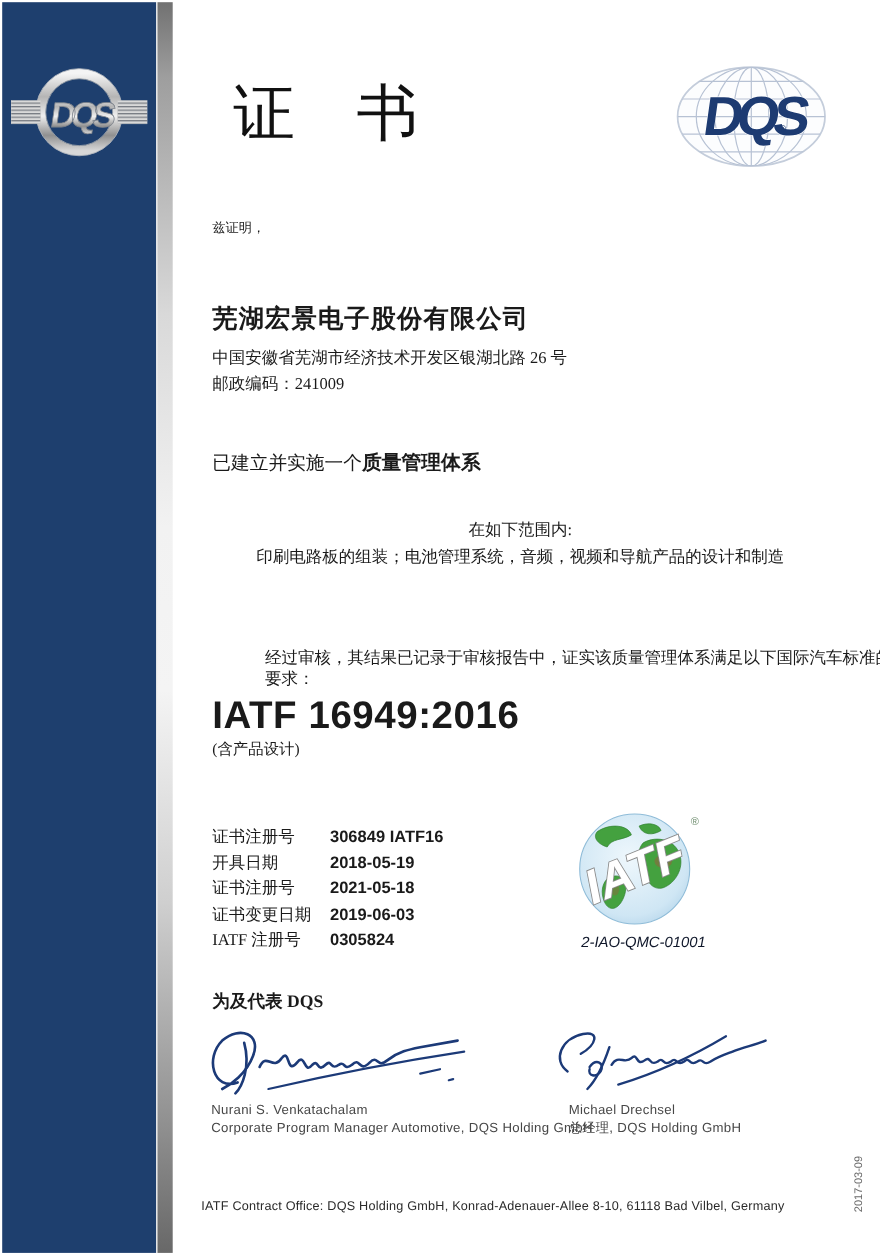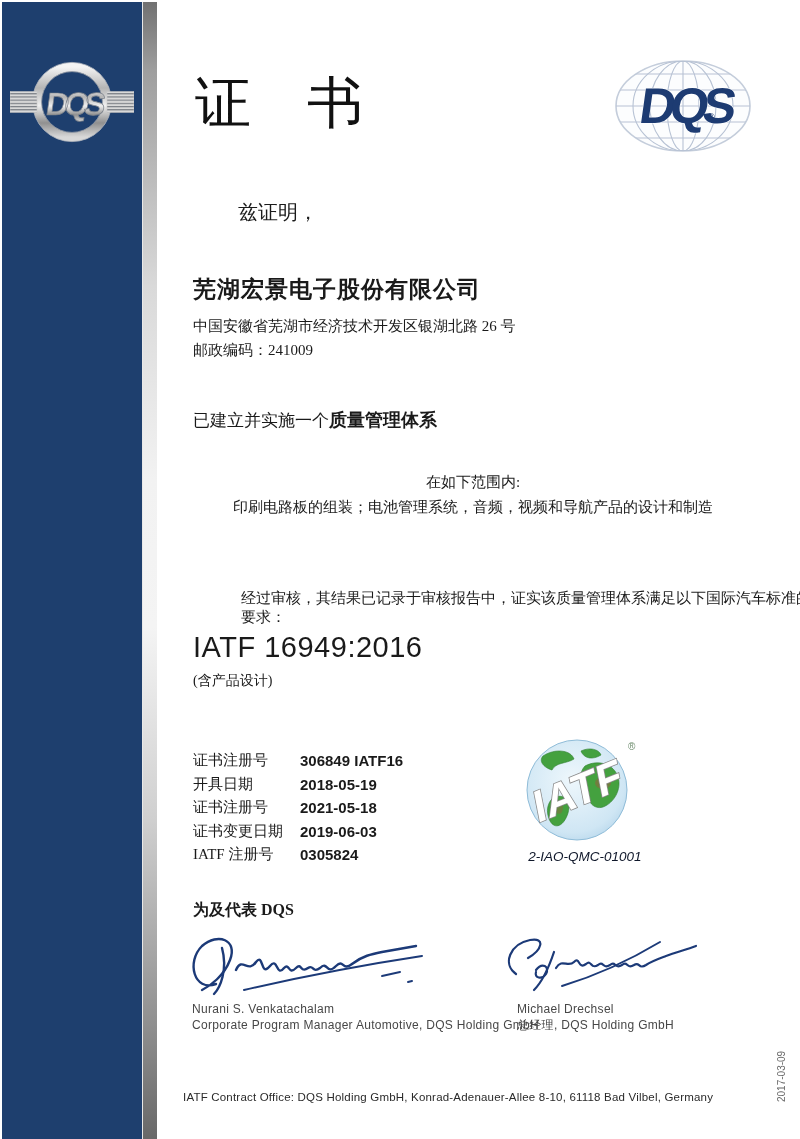--- a/index.html
+++ b/index.html
@@ -6,33 +6,33 @@
   .page{position:relative;width:800px;height:1139px;background:#fff;overflow:hidden;
         font-family:"Liberation Serif","DejaVu Serif",serif;color:#1a1a1a;}
   .sans{font-family:"Liberation Sans","DejaVu Sans",sans-serif;}
   
   .band{position:absolute;left:2px;top:2px;width:140px;height:1137px;background:#1e3f6e;}
   .band-edge{position:absolute;left:142px;top:2px;width:14px;height:1137px;
      background:linear-gradient(180deg,#717171 0%,#9e9e9e 6%,#d9d9d9 25%,#f2f2f2 42%,#f4f4f4 55%,#cfcfcf 72%,#8f8f8f 90%,#686868 100%);
      border-left:1px solid #e8e8e8;}
   .medallion{position:absolute;left:10px;top:54px;width:124px;height:98px;}
   
-  .title{position:absolute;left:195px;top:66px;font-size:56px;letter-spacing:0;
+  .title{position:absolute;left:212px;top:66px;font-size:56px;letter-spacing:0;
          white-space:pre;color:#111;}
   
   .dqs-globe{position:absolute;left:598px;top:48px;width:170px;height:116px;}
   
-  .certify{position:absolute;left:193px;top:199px;font-size:20px;margin-left:45px;}
+  .certify{position:absolute;left:193px;top:199px;font-size:12px;}
   .company-name{position:absolute;left:193px;top:274px;font-size:23px;font-weight:700;letter-spacing:1px;}
   .company-addr{position:absolute;left:193px;top:314px;font-size:15px;line-height:24px;}
   .established{position:absolute;left:193px;top:408px;font-size:17px;}
   .established b{font-family:"Liberation Sans","DejaVu Sans",sans-serif;font-size:18px;}
   .scope{position:absolute;left:193px;top:470px;font-size:15px;line-height:25px;width:560px;text-align:center;}
   .audit{position:absolute;left:193px;top:589px;font-size:15px;width:580px;margin-left:48px;}
-  .standard{position:absolute;left:193px;top:631px;font-size:29px;font-weight:400;letter-spacing:0.5px;}
+  .standard{position:absolute;left:193px;top:631px;font-size:35px;font-weight:700;letter-spacing:0.5px;}
   .standard-note{position:absolute;left:193px;top:672px;font-size:14px;}
   
   .details{position:absolute;left:193px;top:749px;}
   .drow{display:flex;height:23.5px;align-items:center;}
   .dlabel{width:107px;font-size:15px;}
   .dvalue{font-size:15px;font-weight:700;font-family:"Liberation Sans","DejaVu Sans",sans-serif;}
   
   .iatf-globe{position:absolute;left:515px;top:736px;width:130px;height:112px;}
   .iatf-caption{position:absolute;left:515px;top:849px;width:140px;text-align:center;
      font-size:13.5px;color:#0f172a;font-family:"Liberation Sans","DejaVu Sans",sans-serif;font-style:italic;}

